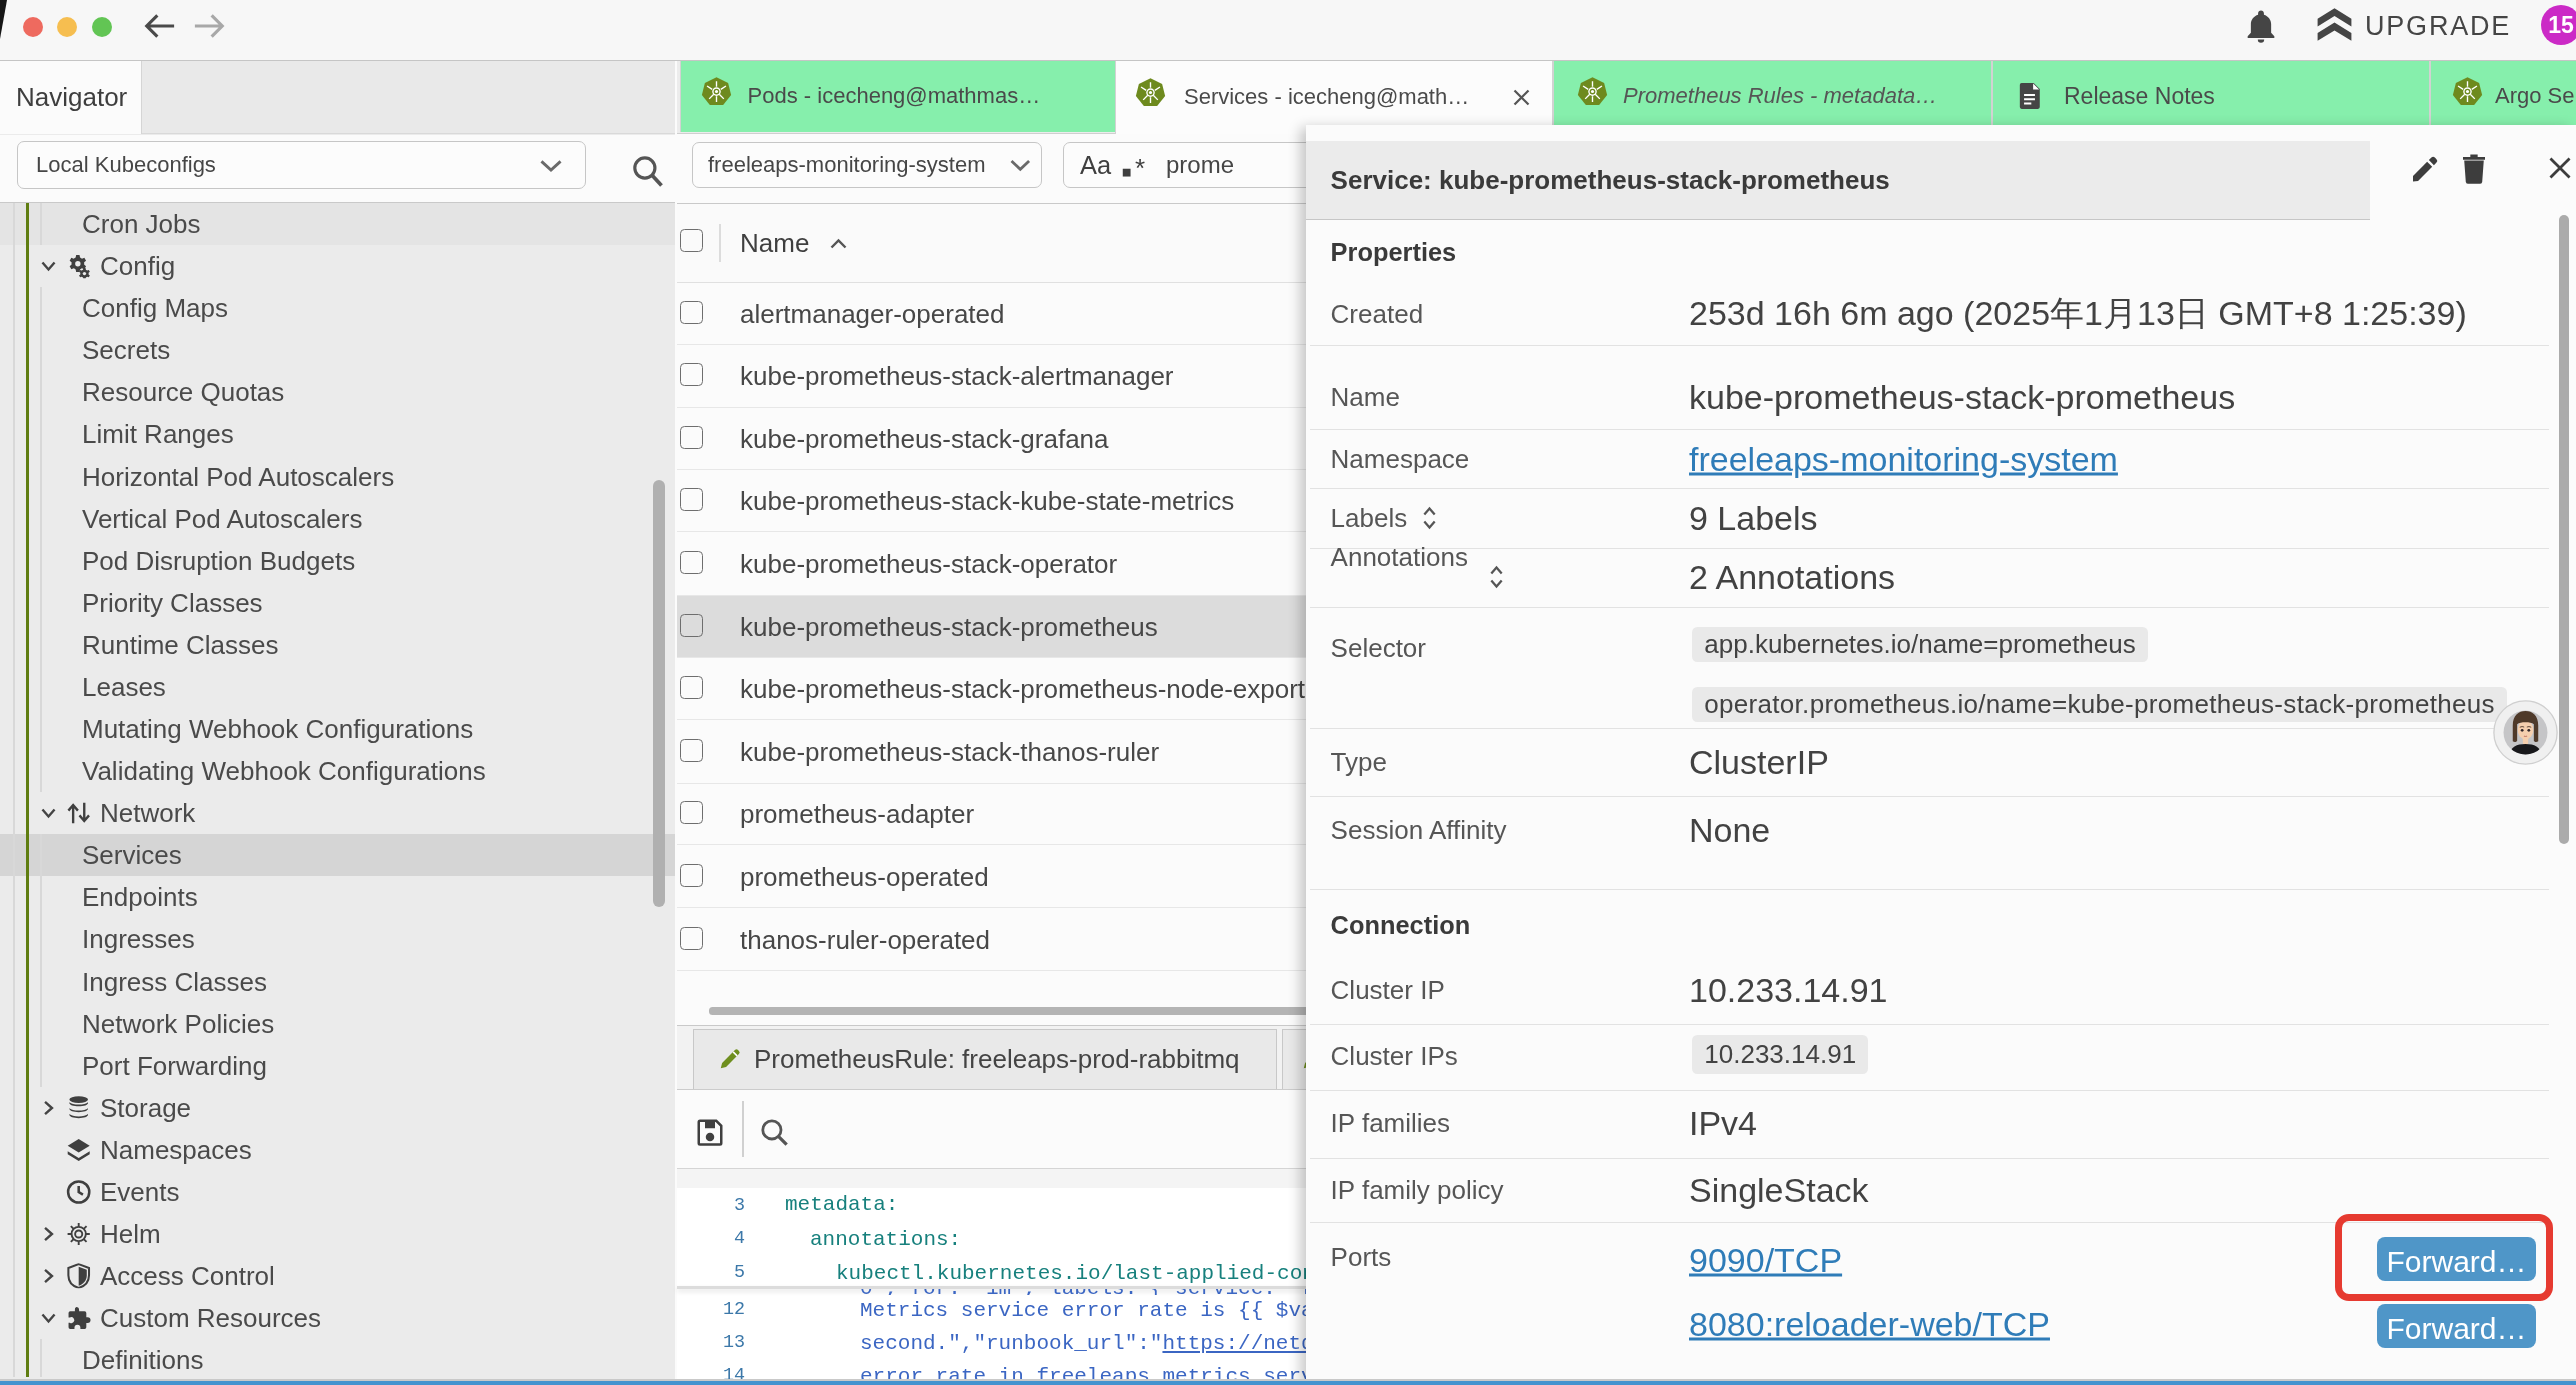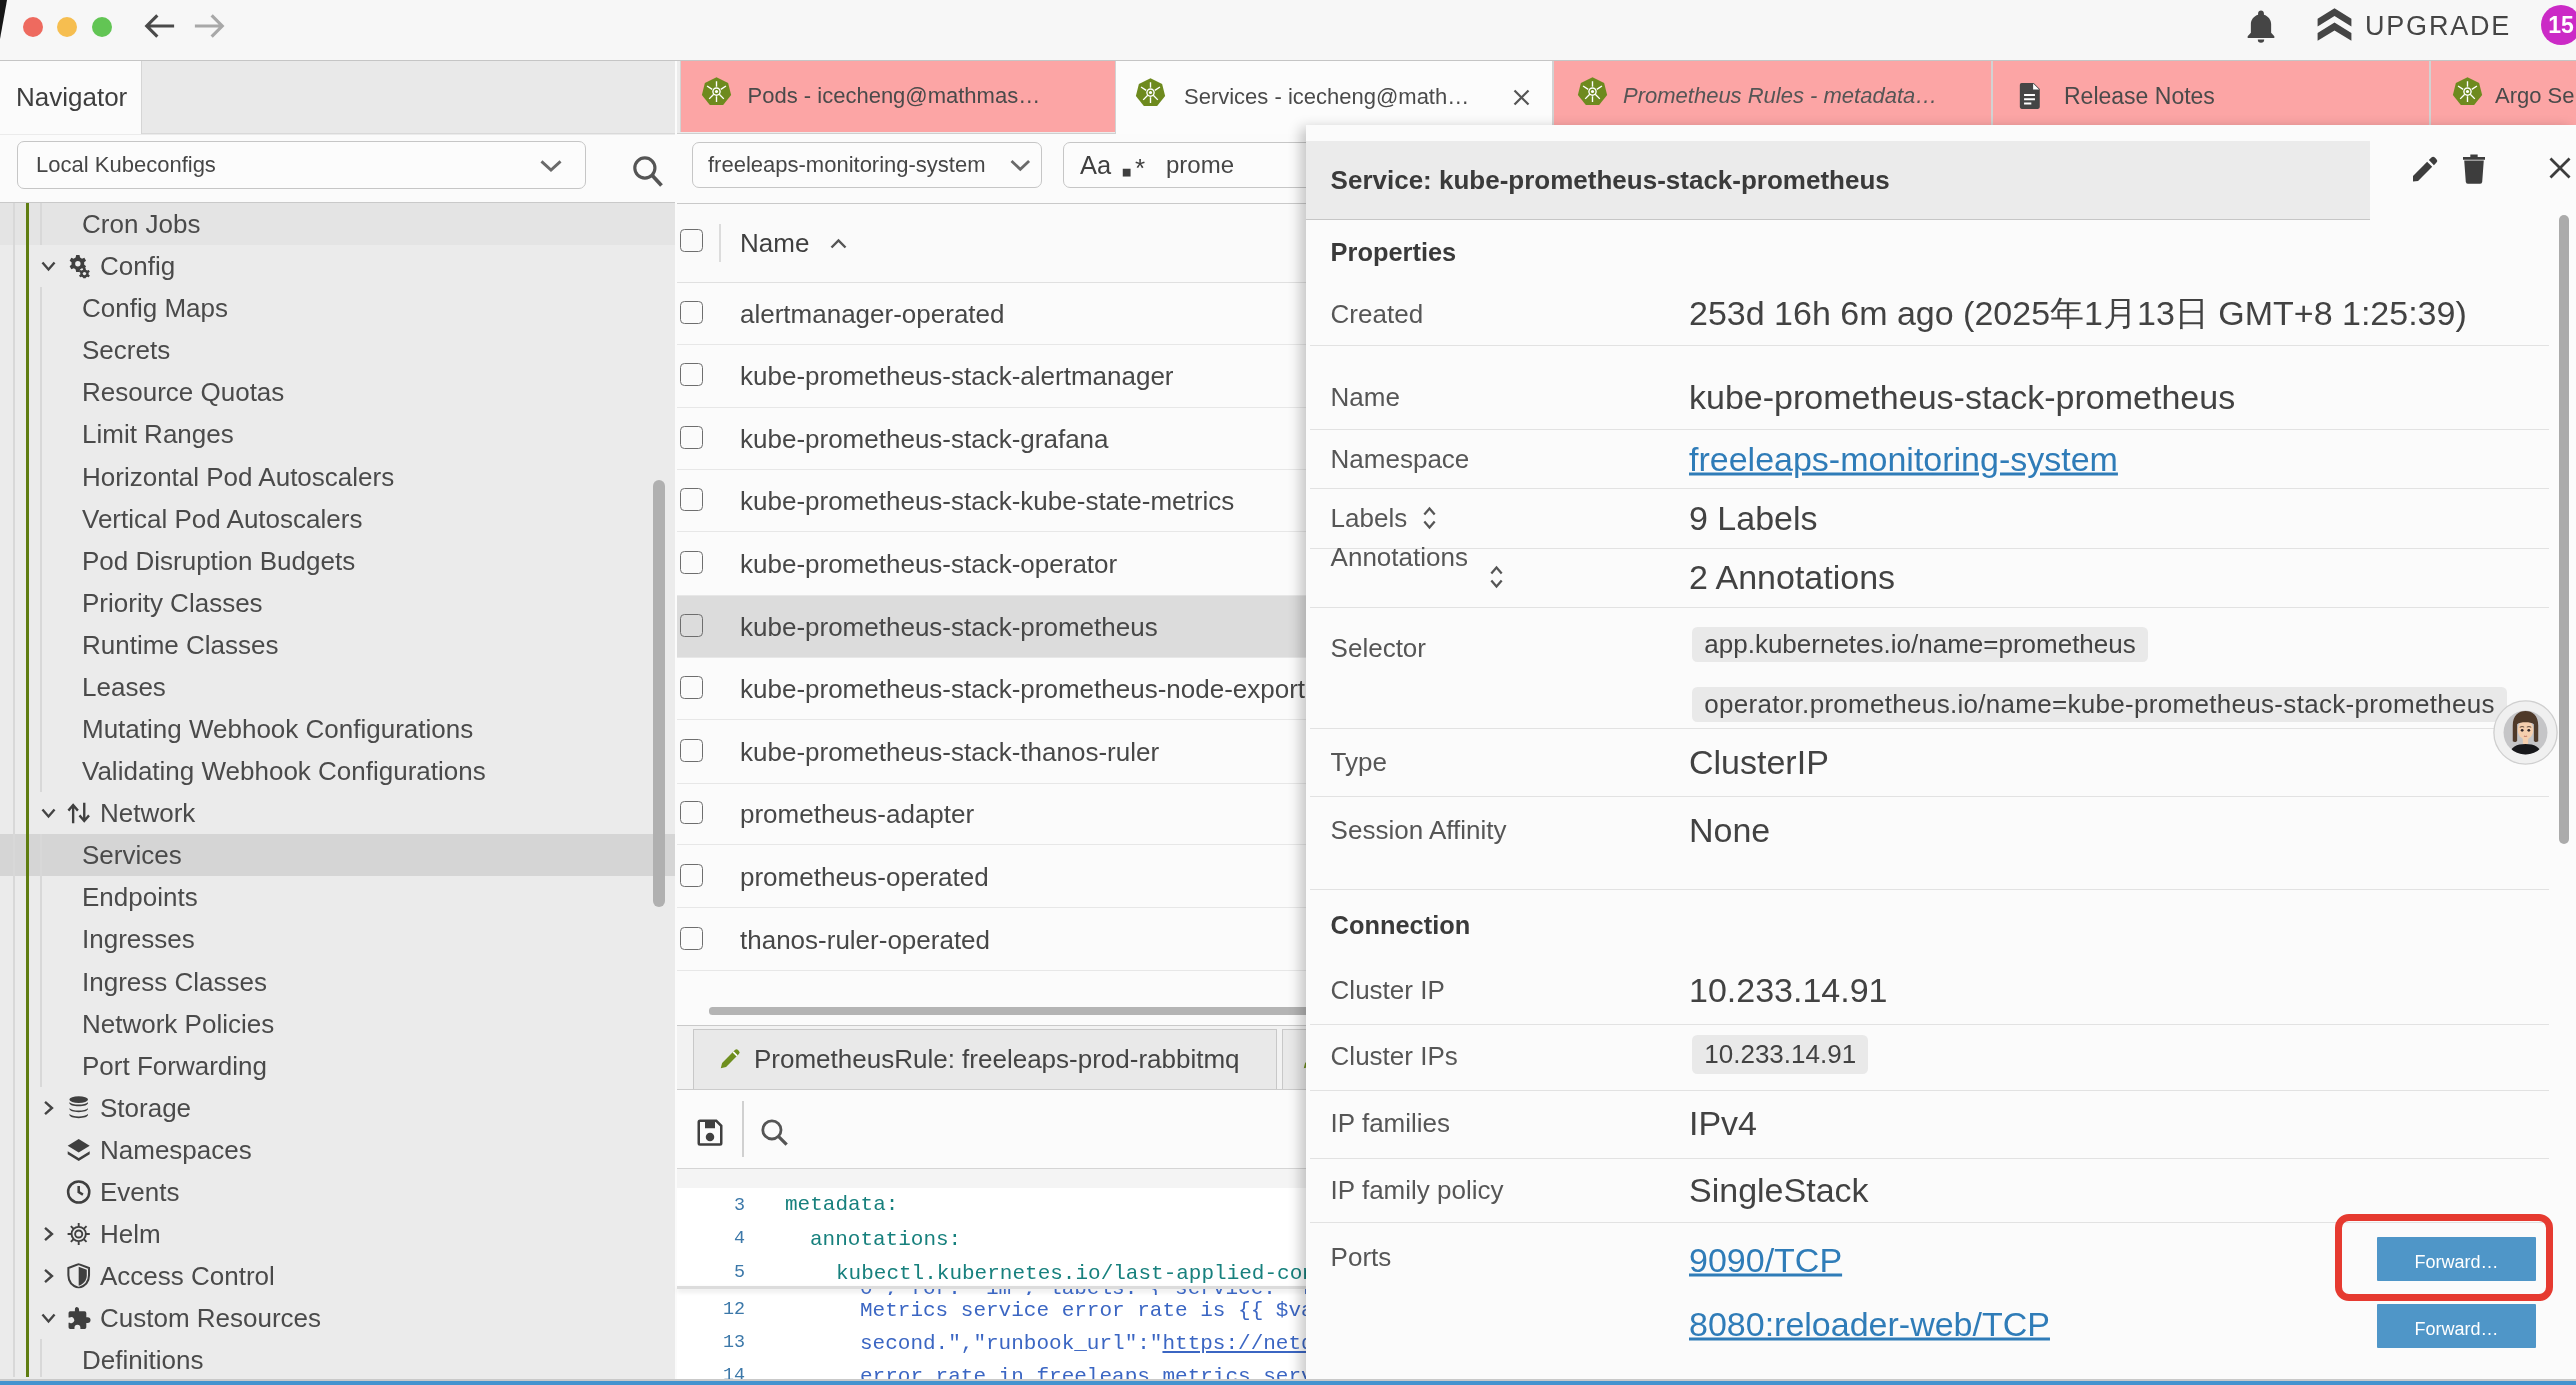--- a/index.html
+++ b/index.html
@@ -18,42 +18,42 @@
 #tree { position:absolute; left:0; top:142px; width:675px; height:1175px; background:#ebebeb; border-top:1.8px solid #c9c9c9; overflow:hidden; }
 .guide { position:absolute; width:1.8px; background:#d8d8d8; z-index:2; }
 .trow { position:absolute; left:0; width:675px; height:42px; font-size:26px; color:#4a4a4a; }
 .trow .lbl { position:absolute; top:50%; transform:translateY(-50%); white-space:nowrap; }
 .chev { position:absolute; left:39px; top:50%; transform:translateY(-50%); width:19px; height:19px; }
 .ticon { position:absolute; left:66px; top:50%; transform:translateY(-50%); width:25.4px; height:25.4px; }
 .selbox { background:#fcfcfc; border:1.8px solid #c6c6c6; border-radius:7px; position:absolute; font-size:22px; color:#464646; }
 
 #main { position:absolute; left:677px; top:60px; width:1899px; height:1320px; background:#fbfbfb; }
 #tabstrip { position:absolute; left:0; top:0; width:1899px; height:74px; background:#ececec; border-bottom:1.8px solid #cfcfcf; }
-.tab { position:absolute; top:0; height:72px; background:#fca5a5; border-left:1.8px solid #d2d2d2; border-right:0.9px solid #d2d2d2; }
+.tab { position:absolute; top:0; height:72px; background:#86efac; border-left:1.8px solid #d2d2d2; border-right:0.9px solid #d2d2d2; }
 .tab .title { position:absolute; top:50%; transform:translateY(-50%); font-size:22px; color:#4a4a4a; white-space:nowrap; overflow:hidden; }
 .k8s { position:absolute; top:44%; transform:translateY(-50%); width:31px; height:31px; }
 #toolbar { position:absolute; left:0; top:74px; width:1899px; height:71px; background:#fbfbfb; }
 
 #tablehead { position:absolute; left:0; top:143px; width:1899px; height:80px; background:#fafafa; border-top:1.8px solid #c9c9c9; border-bottom:1.8px solid #e0e0e0; }
 .row { position:absolute; left:0; width:1899px; height:62px; border-bottom:0.9px solid #e7e7e7; font-size:26px; color:#474747; }
 .row .nm { position:absolute; left:63px; top:50%; transform:translateY(-50%); white-space:nowrap; }
 .cb { position:absolute; left:2.6px; width:23px; height:23px; border:1.8px solid #6e6e6e; border-radius:4.4px; }
 
 #dock { position:absolute; left:0; top:965px; width:1899px; height:354px; background:#fbfbfb; border-top:1.8px solid #c9c9c9; }
 .mono { font-family:"Liberation Mono", monospace; }
 
 #panel { position:absolute; left:1306px; top:125px; width:1270px; height:1261px; background:#fbfbfb; box-shadow:-6.1px 1.8px 12.3px rgba(0,0,0,0.22); }
 #panel-head { position:absolute; left:0; top:16px; width:1064px; height:79px; background:#ebebeb; border-bottom:1.8px solid #c6c6c6; }
 #panel-title { position:absolute; left:24.6px; top:50%; transform:translateY(-50%); font-size:26px; font-weight:bold; color:#3a3a3a; }
 .prow-label { position:absolute; left:24.6px; font-size:26px; color:#565656; }
 .prow-val { position:absolute; left:383px; font-size:34px; color:#424242; white-space:nowrap; }
 .psep { position:absolute; left:4.4px; width:1239px; height:0.9px; background:#e2e2e2; }
 .chip { position:absolute; background:#e9e9e9; border-radius:5.3px; font-size:26px; color:#424242; line-height:35px; padding:0 12.3px; white-space:nowrap; }
 .blue { color:#2f7cb8; text-decoration:underline; }
-.fwd { position:absolute; left:1071px; width:159px; height:44px; background:#4f96c8; border-radius:1px; color:#fff; font-size:18px; text-align:center; line-height:50px; }
+.fwd { position:absolute; left:1071px; width:159px; height:44px; background:#4f96c8; border-radius:8px; color:#fff; font-size:30px; text-align:center; line-height:50px; }
 #redrect { position:absolute; left:2335px; top:1214px; width:218px; height:87px; border:7px solid #e63a30; border-radius:14px; z-index:40; }
 #blueline { position:absolute; left:0; top:1381px; width:2576px; height:4.4px; background:#4493cf; z-index:50; }
 #grayline { position:absolute; left:0; top:1379px; width:2576px; height:1.8px; background:#c9c9c9; z-index:49; }
 svg { display:block; }
 .lnum { position:absolute; left:0; top:7px; width:68px; text-align:right; color:#3c78a9; font-size:18.4px; }
 .ct { position:absolute; top:5.3px; color:#17807d; white-space:pre; }
 .cb2 { position:absolute; top:5.3px; color:#3b66c3; white-space:pre; }
 
 </style>
 </head>

